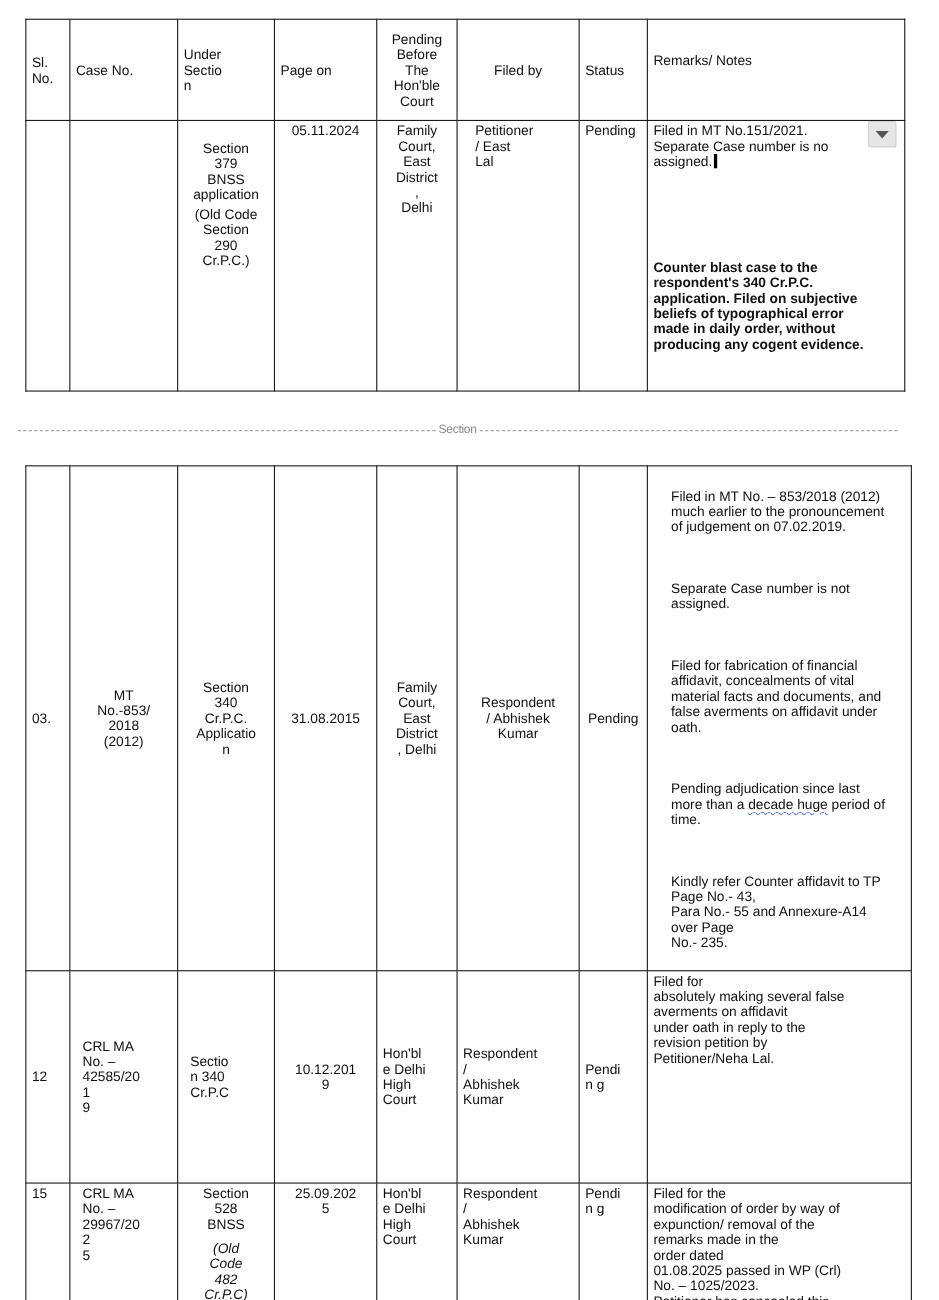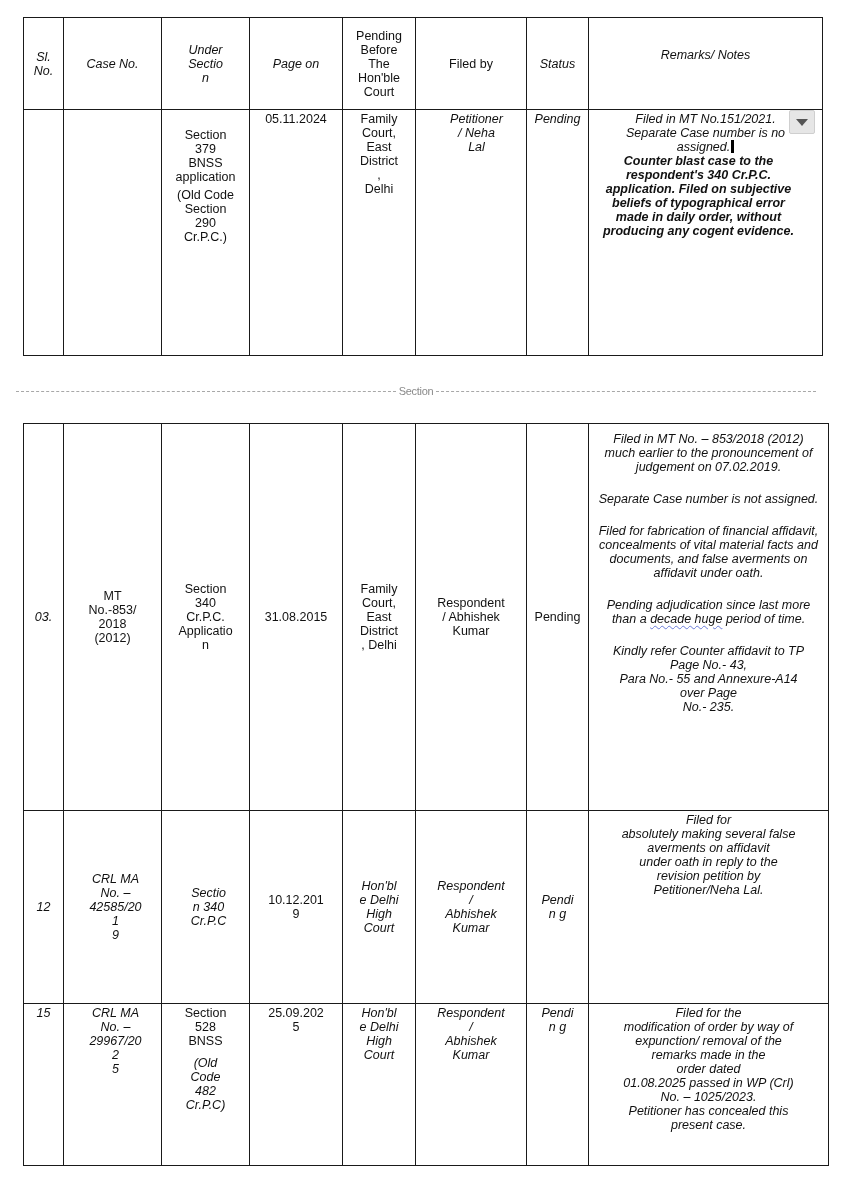--- a/index.html
+++ b/index.html
@@ -8,21 +8,21 @@
     font-family: "Liberation Sans", sans-serif; color: #111111;
     font-size: 12.5px; line-height: 14px;
   }
   table { border-collapse: collapse; position: absolute; table-layout: fixed; }
   td, th {
     border: 1.3px solid #1a1a1a; vertical-align: top; padding: 2px 5px;
     font-weight: normal; word-wrap: break-word;
   }
   th { vertical-align: middle; }
   .c { text-align: center; }
-  .l { text-align: center; font-style: italic; }
+  .l { text-align: left; }
   .mid { vertical-align: middle; }
   .pre { white-space: pre-line; }
   .bold { font-weight: bold; }
   .ital { font-style: italic; }
   .gap { display: block; height: 10px; }
 
   #table-1 { left: 23px; top: 17px; width: 799px; }
   #table-2 { left: 23px; top: 423px; width: 805px; }
 
   .divider {
@@ -36,21 +36,21 @@
     position: absolute; left: 789px; top: 110px; width: 26px; height: 24px;
     background: #e6e6e6; border: 1px solid #cfcfcf; border-radius: 2px;
     display: flex; align-items: center; justify-content: center; box-sizing: border-box;
   }
   .dropdown-btn .tri {
     width: 0; height: 0; border-left: 6px solid transparent; border-right: 6px solid transparent;
     border-top: 7px solid #555555;
   }
   .caret { display: inline-block; width: 3px; height: 13px; background: #000; vertical-align: -2px; margin-left: 1px; }
   .squiggle { text-decoration: underline wavy #6a7bd8; text-decoration-thickness: 1px; text-underline-offset: 2px; }
-  .remarks p { margin: 4px; }
+  .remarks p { margin: 16px; }
 </style>
 </head>
 <body>
 
 <table id="table-1">
   <colgroup>
     <col style="width:40px">
       <col style="width:98px">
       <col style="width:88px">
       <col style="width:93px">
@@ -92,28 +92,28 @@
 Cr.P.C.)</div>
     </td>
     <td class="c">05.11.2024</td>
     <td class="c pre">Family
 Court,
 East
 District
 ,
 Delhi</td>
     <td class="l pre" style="padding-left:16px">Petitioner
-/ Neha
+/ East
 Lal</td>
     <td class="l">Pending</td>
     <td class="l remarks">
       <div class="pre">Filed in MT No.151/2021.
 Separate Case number is no</div>
       <div><span>assigned.</span><span class="caret"></span></div>
-      <div class="bold" style="padding-right:14px">Counter blast case to the respondent's 340 Cr.P.C. application. Filed on subjective beliefs of typographical error made in daily order, without producing any cogent evidence.</div>
+      <div class="bold" style="margin-top:82px;padding-right:14px">Counter blast case to the respondent's 340 Cr.P.C. application. Filed on subjective beliefs of typographical error made in daily order, without producing any cogent evidence.</div>
     </td>
   </tr>
 </tbody>
   </table>
 
 <div class="dropdown-btn">
   <span class="tri"></span>
 </div>
 
 <div class="divider">

